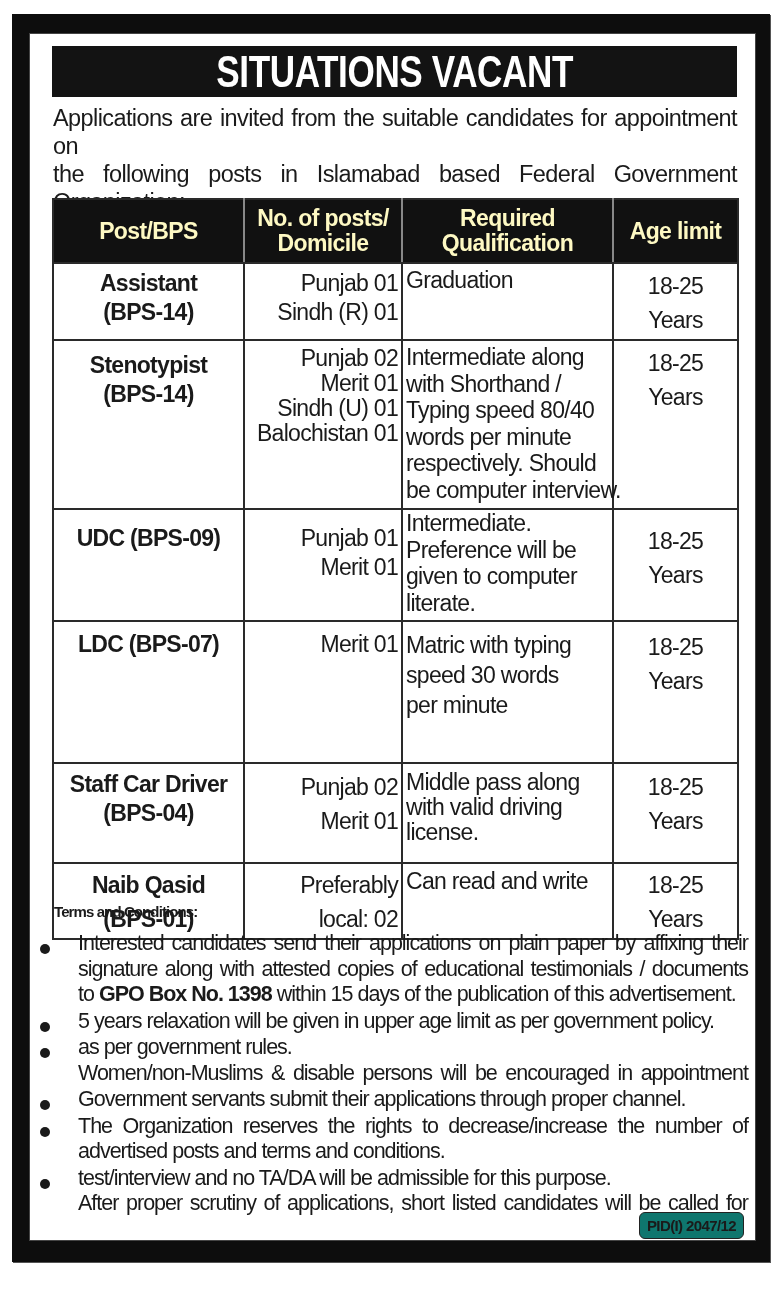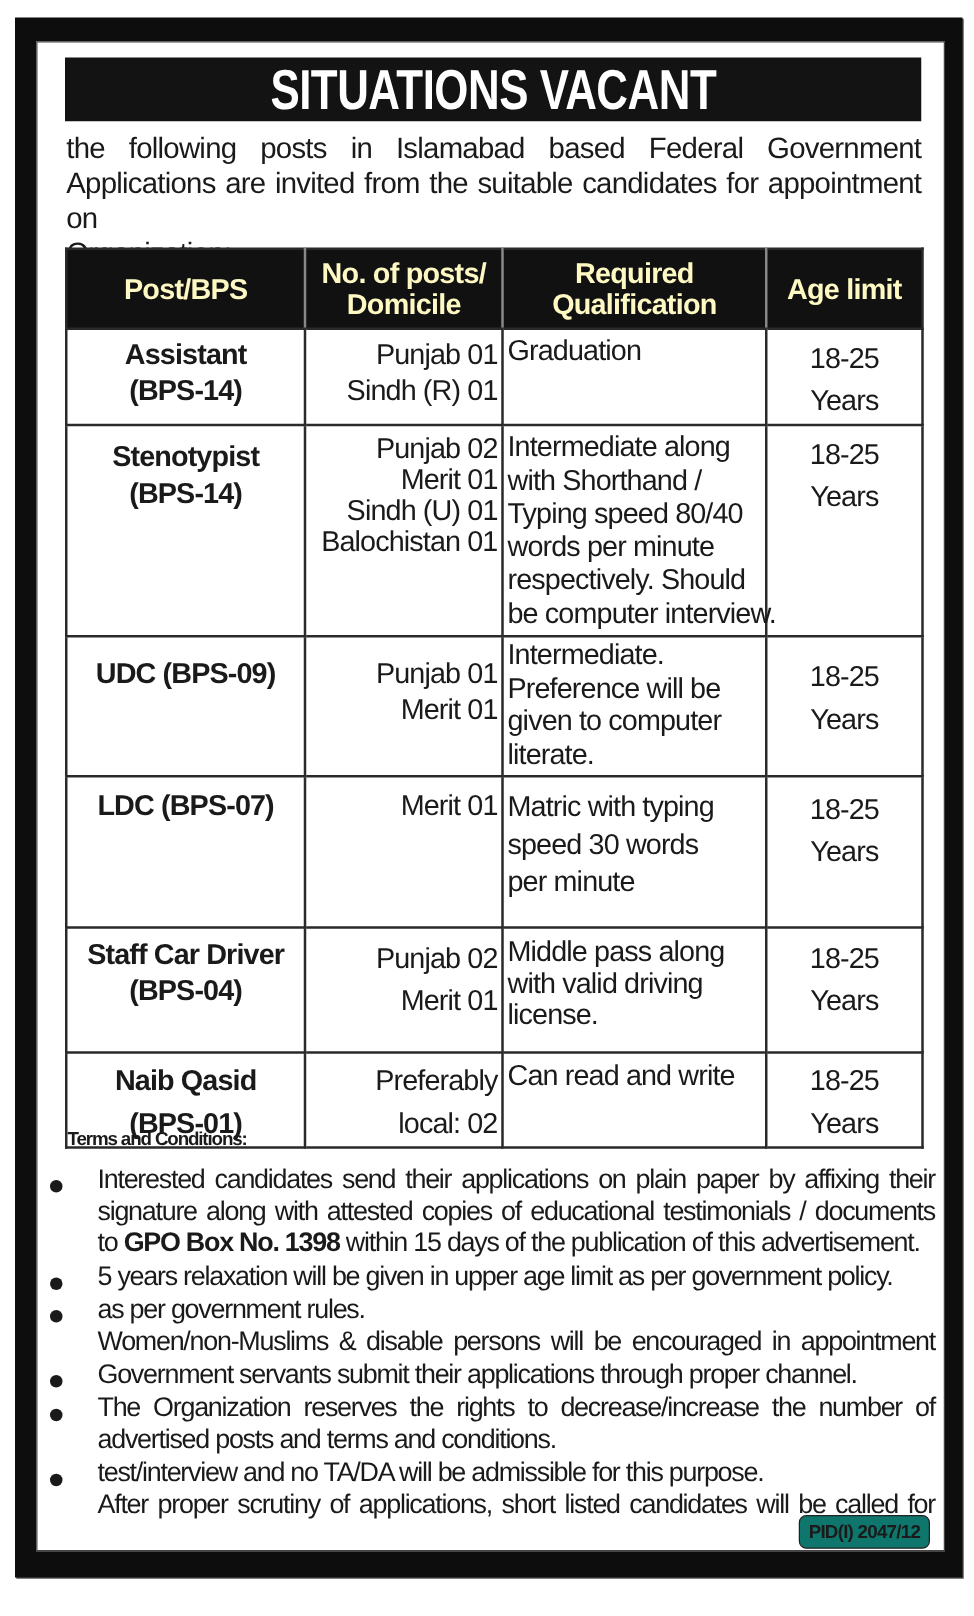--- a/index.html
+++ b/index.html
@@ -194,22 +194,22 @@
 
 <div class="frame">
   <div class="frame-inner"></div>
 </div>
 
 <div class="title-bar">
   <span class="title-text">SITUATIONS VACANT</span>
 </div>
 
 <div class="intro">
+  <span class="line">Applications are invited from the suitable candidates for appointment on</span>
   <span class="line">the following posts in Islamabad based Federal Government</span>
-  <span class="line">Applications are invited from the suitable candidates for appointment on</span>
   <span class="line last">Organization:-</span>
 </div>
 
 <table class="jobs">
   <colgroup>
     <col class="c1">
       <col class="c2">
       <col class="c3">
       <col class="c4">
   </colgroup>
@@ -289,21 +289,21 @@
         <span class="cell-line">Preference will be</span>
         <span class="cell-line">given to computer</span>
         <span class="cell-line">literate.</span>
       </td>
       <td class="age" style="padding-top:14px;">
         <span class="cell-line">18-25</span>
         <span class="cell-line">Years</span>
       </td>
     </tr>
 
-    <tr style="height:121px;margin-top:18px;">
+    <tr style="height:142px;margin-top:18px;">
       <td class="post" style="padding-top:8px;">
         <span class="cell-line">LDC (BPS-07)</span>
       </td>
       <td class="dom" style="padding-top:8px;">
         <span class="cell-line">Merit 01</span>
       </td>
       <td class="qual" style="padding-top:8px; line-height:30px;">
         <span class="cell-line">Matric with typing</span>
         <span class="cell-line">speed 30 words</span>
         <span class="cell-line">per minute</span>

